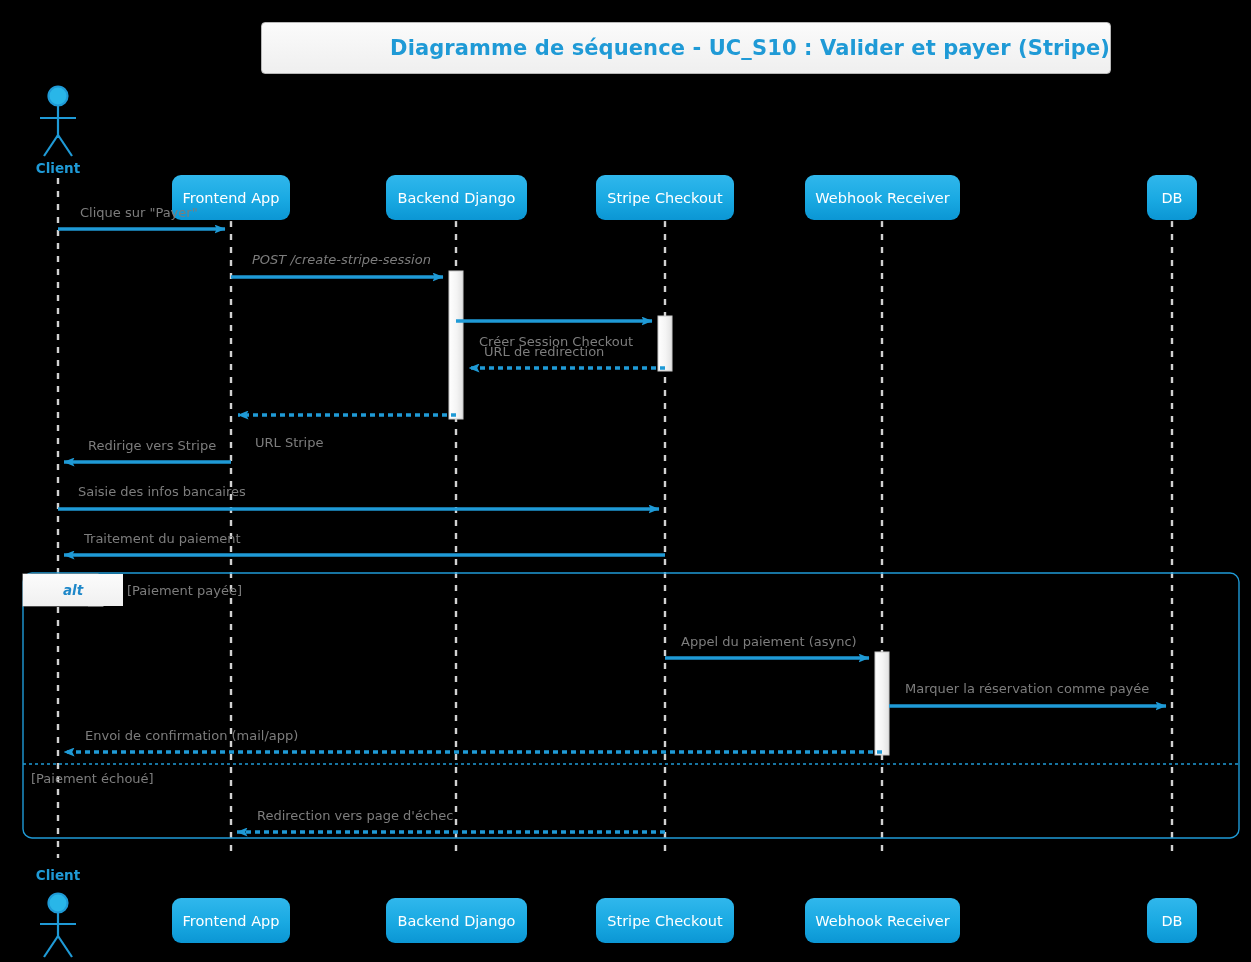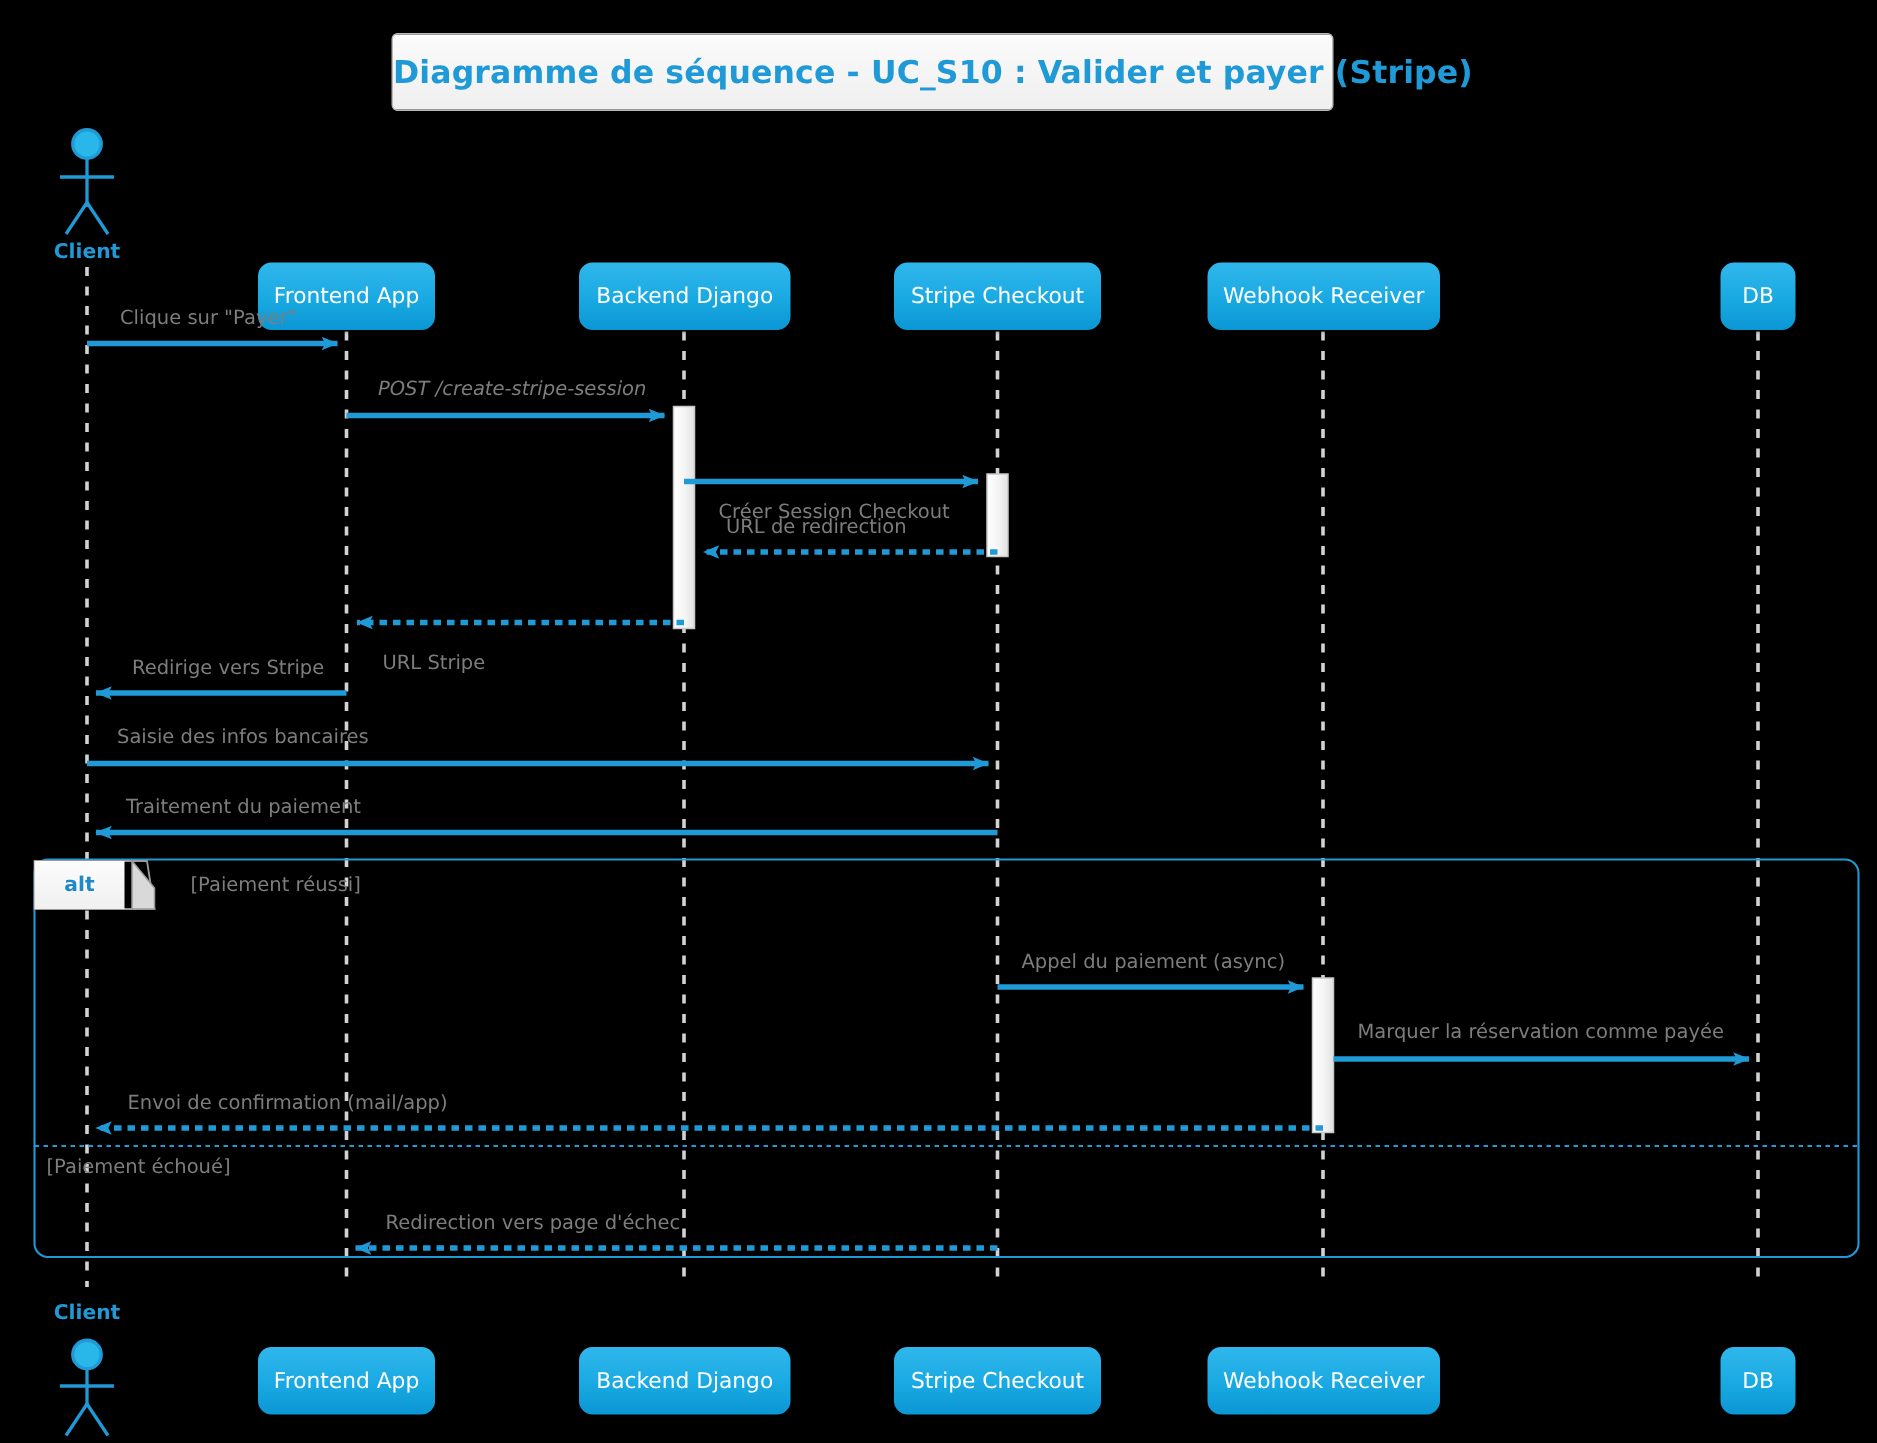--- a/index.html
+++ b/index.html
@@ -1,42 +1,42 @@
 <!DOCTYPE html>
 <html><head>
 <meta charset="utf-8">
 <style>
   html,body{margin:0;padding:0;background:#000;}
   body{width:1251px;height:962px;position:relative;overflow:hidden;
        font-family:"DejaVu Sans","Liberation Sans",sans-serif;}
   #stage{position:absolute;left:0;top:0;width:1251px;height:962px;background:#000;}
   svg#canvas{position:absolute;left:0;top:0;width:1251px;height:962px;}
 
-  .title-box{position:absolute;left:261px;top:22px;width:628px;height:52px;
+  .title-box{position:absolute;left:261px;top:22px;width:850px;height:52px;
      background:linear-gradient(#fbfbfb,#efefef);border:1px solid #b8b8b8;
      border-radius:4px;box-shadow:0 1px 2px rgba(0,0,0,.35);
-     display:flex;align-items:center;justify-content:flex-start;box-sizing:border-box;}
+     display:flex;align-items:center;justify-content:flex-end;box-sizing:border-box;}
   .title-text{color:#1f9ad6;font-size:21px;font-weight:bold;letter-spacing:.1px;
      white-space:nowrap;}
 
   .pbox{position:absolute;border-radius:9px;
      background:linear-gradient(180deg,#30b7ec 0%,#19a9e2 55%,#0b96d4 100%);
      box-shadow:0 1px 2px rgba(0,0,0,.4);
      display:flex;align-items:center;justify-content:center;box-sizing:border-box;margin-top:39px;}
   .pbox span{color:#ffffff;font-size:14.5px;white-space:nowrap;}
 
   .actor-label{position:absolute;color:#1f9ad6;font-size:13.5px;font-weight:bold;
      text-align:center;white-space:nowrap;}
 
   .msg-label{position:absolute;color:#7d7d7d;font-size:13px;white-space:nowrap;}
   .guard-label{position:absolute;color:#7d7d7d;font-size:13px;white-space:nowrap;}
 
-  .alt-tag{position:absolute;left:23px;top:574px;width:60px;height:32px;
+  .alt-tag{position:absolute;left:23px;top:574px;width:100px;height:32px;
      background:linear-gradient(#fcfcfc,#f0f0f0);
-     display:flex;align-items:center;justify-content:center;box-sizing:border-box;}
+     display:flex;align-items:center;justify-content:center;box-sizing:border-box;font-style:italic;}
   .alt-tag span{color:#1f88c9;font-size:13.5px;font-weight:bold;}
 </style>
 </head>
 <body>
 
 <div id="stage">
 
   <svg id="canvas" viewBox="0 0 1251 962" xmlns="http://www.w3.org/2000/svg">
     <defs>
       <marker id="ahR" markerWidth="11" markerHeight="9" refX="10.5" refY="4.5" orient="auto" markerUnits="userSpaceOnUse">
@@ -152,16 +152,16 @@
   <div class="msg-label" style="left:78px;top:484px;">Saisie des infos bancaires</div>
   <div class="msg-label" style="left:84px;top:531px;">Traitement du paiement</div>
   <div class="msg-label" style="left:681px;top:634px;">Appel du paiement (async)</div>
   <div class="msg-label" style="left:905px;top:681px;">Marquer la réservation comme payée</div>
   <div class="msg-label" style="left:85px;top:728px;">Envoi de confirmation (mail/app)</div>
   <div class="msg-label" style="left:257px;top:808px;">Redirection vers page d'échec</div>
 
   <div class="alt-tag">
     <span>alt</span>
   </div>
-  <div class="guard-label" style="left:127px;top:583px;">[Paiement réussi]</div>
+  <div class="guard-label" style="left:127px;top:583px;">[Paiement payée]</div>
   <div class="guard-label" style="left:31px;top:771px;">[Paiement échoué]</div>
 
 </div>
 
 </body></html>

